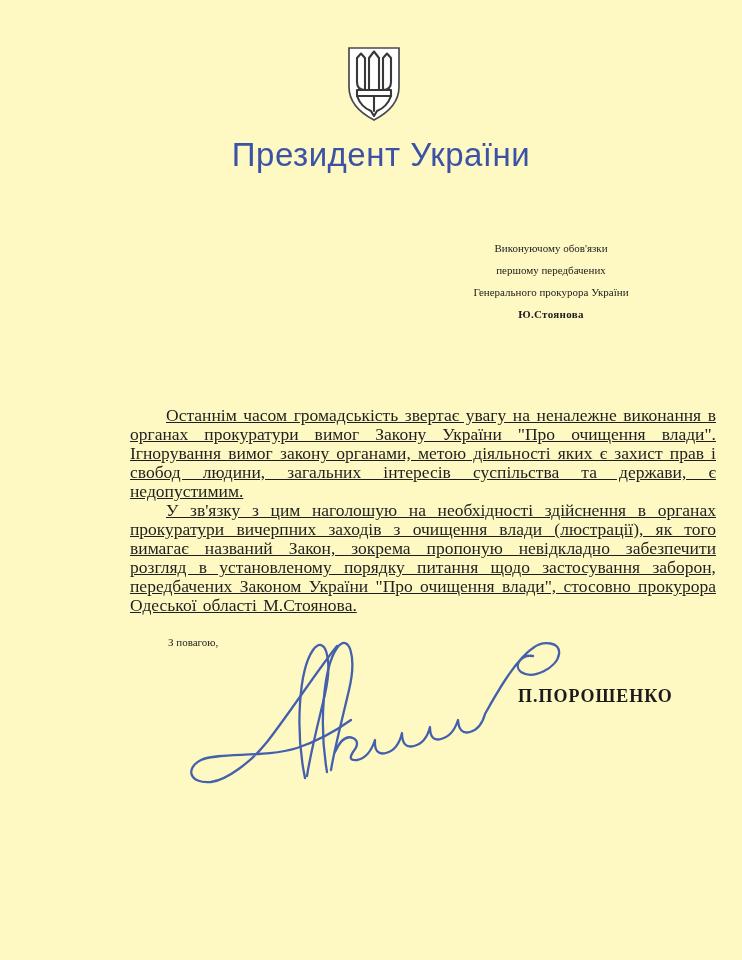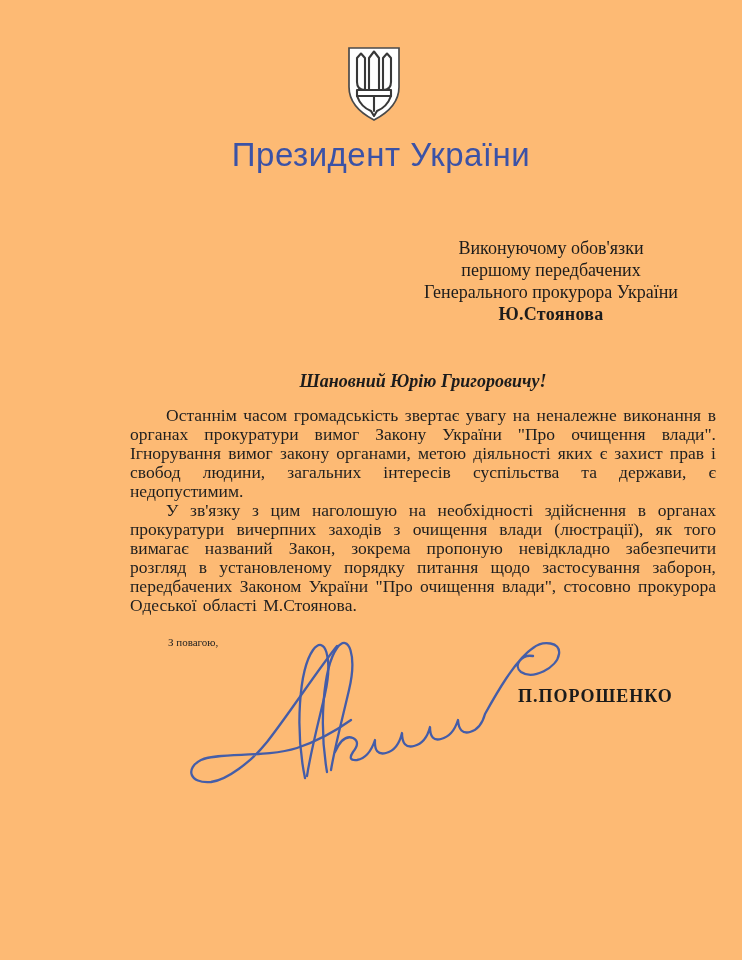--- a/index.html
+++ b/index.html
@@ -6,38 +6,38 @@
   body {
     width: 742px; height: 960px;
     background: #ffffff;
     font-family: "Liberation Serif", serif;
     color: #1e1e1e;
     position: relative;
     overflow: hidden;
   }
   .page {
     position: absolute; inset: 0;
-    background: #fdba74;
+    background: #fef9c3;
   }
   .emblem {
     position: absolute; left: 342px; top: 45px;
     width: 64px; height: 78px;
   }
   .letter-title {
     position: absolute; left: 0; top: 136px; width: 762px;
     text-align: center;
     font-family: "Liberation Sans", sans-serif;
     font-size: 33px; font-weight: 400;
     letter-spacing: 0.5px;
     color: #3b52a6;
   }
   .recipient {
     position: absolute; left: 415px; top: 237px; width: 272px;
     text-align: center;
-    font-size: 18px; line-height: 22px;
+    font-size: 11px; line-height: 22px;
     color: #1c1c1c;
   }
   .recipient .recipient-name {
     font-weight: bold;
     letter-spacing: 0.3px;
   }
   .salutation {
     position: absolute; left: 130px; top: 371px; width: 586px;
     text-align: center;
     font-weight: bold; font-style: italic;
@@ -47,20 +47,21 @@
   .letter-body {
     position: absolute; left: 130px; top: 406px; width: 586px;
     text-align: justify;
     font-size: 17.5px; line-height: 19px;
     word-spacing: 2px;
     color: #1f1f1f;
   }
   .letter-body p {
     margin: 0;
     text-indent: 36px;
+    text-decoration: underline;
   }
   .valediction {
     position: absolute; left: 168px; top: 636px;
     font-size: 11px;
     color: #1f1f1f;
   }
   .signature {
     position: absolute; left: 185px; top: 628px;
     width: 400px; height: 185px;
   }
@@ -93,21 +94,20 @@
 
   <div class="letter-title">Президент України</div>
 
   <div class="recipient">
     <div>Виконуючому обов'язки</div>
     <div>першому передбачених</div>
     <div>Генерального прокурора України</div>
     <div class="recipient-name">Ю.Стоянова</div>
   </div>
 
-  <div class="salutation">Шановний Юрію Григоровичу!</div>
 
   <div class="letter-body">
     <p>Останнім часом громадськість звертає увагу на неналежне виконання в органах прокуратури вимог Закону України "Про очищення влади". Ігнорування вимог закону органами, метою діяльності яких є захист прав і свобод людини, загальних інтересів суспільства та держави, є недопустимим.</p>
     <p>У зв'язку з цим наголошую на необхідності здійснення в органах прокуратури вичерпних заходів з очищення влади (люстрації), як того вимагає названий Закон, зокрема пропоную невідкладно забезпечити розгляд в установленому порядку питання щодо застосування заборон, передбачених Законом України "Про очищення влади", стосовно прокурора Одеської області М.Стоянова.</p>
   </div>
 
   <div class="valediction">З повагою,</div>
 
   <div class="signature">
     <svg width="400" height="185" viewBox="0 0 400 185" xmlns="http://www.w3.org/2000/svg">

